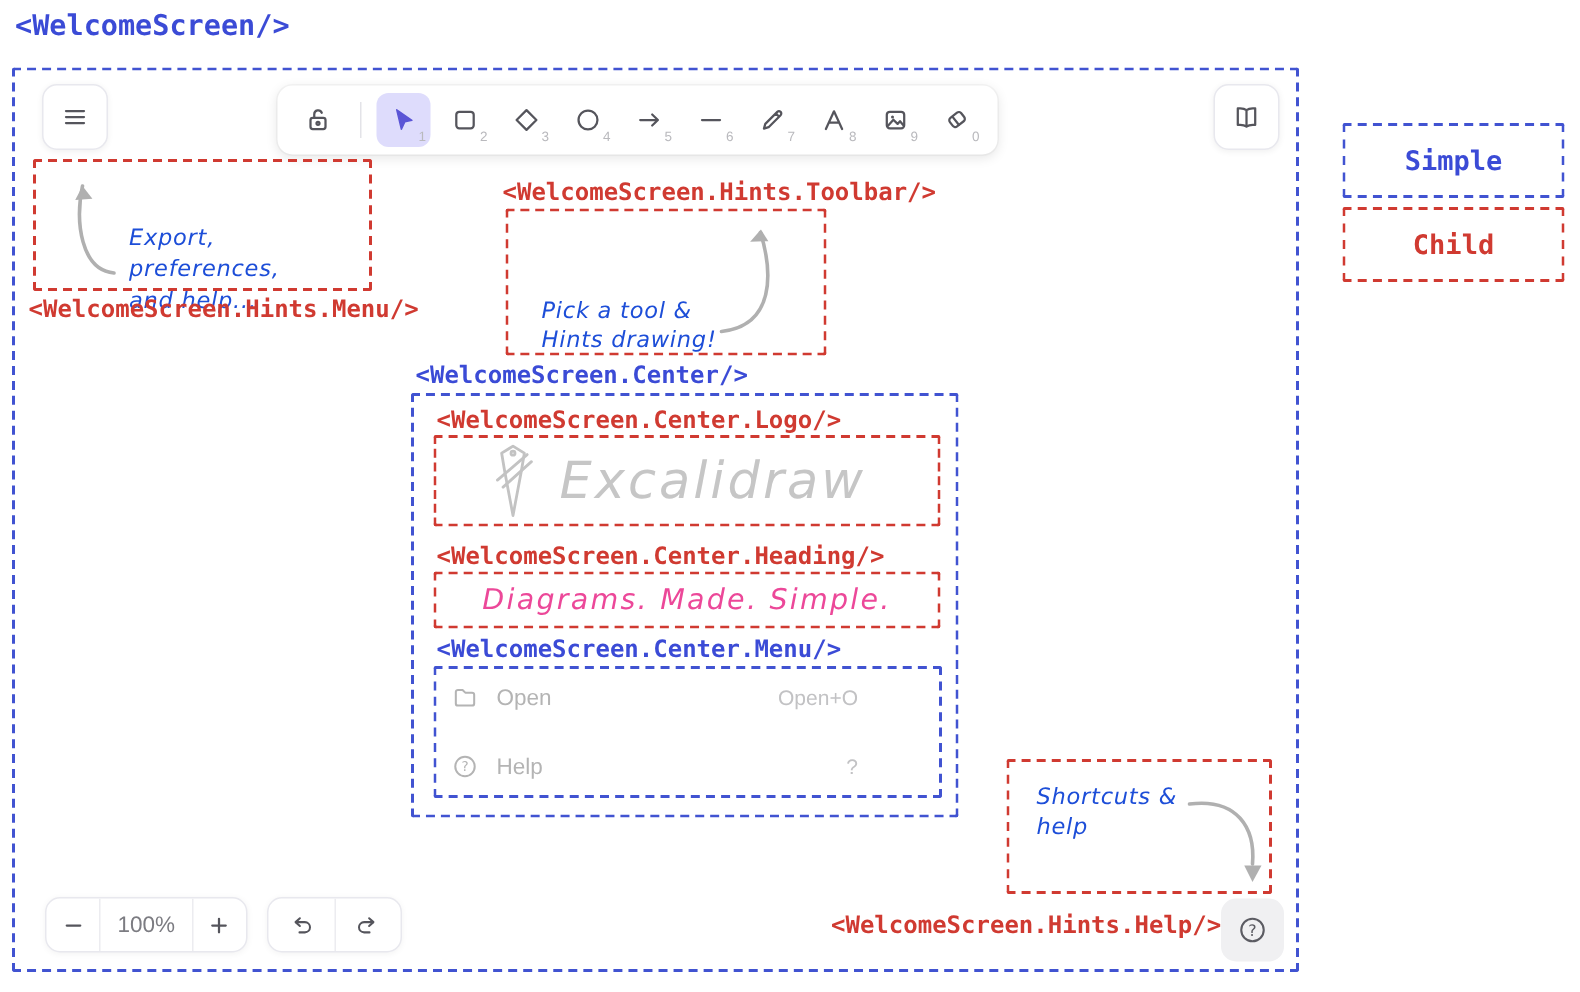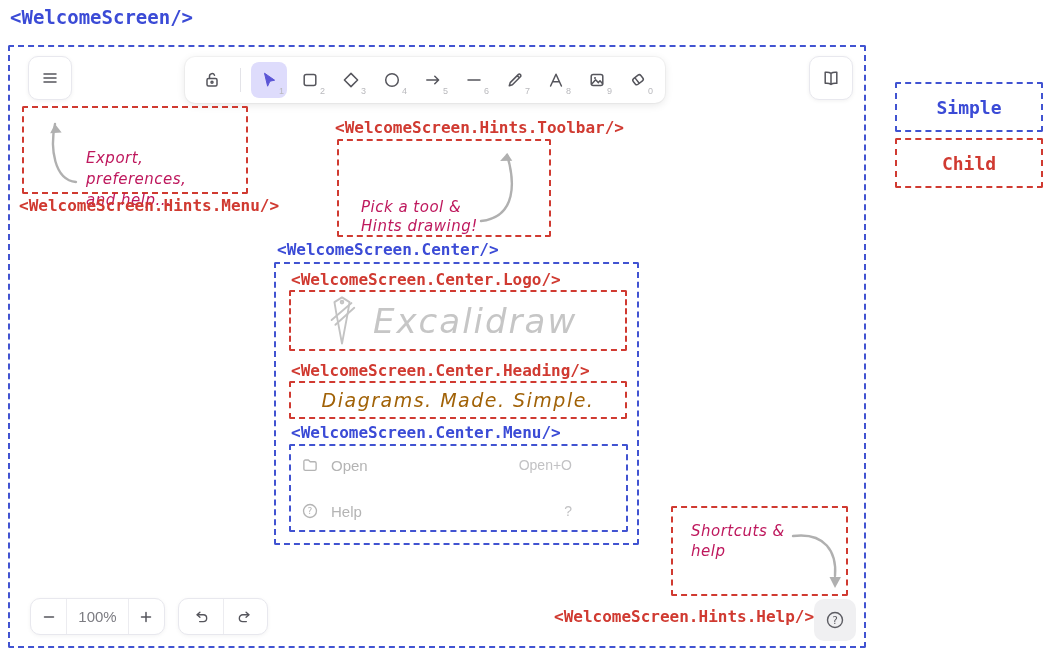--- a/index.html
+++ b/index.html
@@ -12,21 +12,21 @@
   .red-text { color:#d03a31; }
 
   .abs { position:absolute; }
 
   .wrapper-border { border:2px dashed #4153d1; border-radius:2px; }
   .child-border   { border:2px dashed #d03a31; border-radius:2px; }
 
   .annot-label { font-family:"DejaVu Sans Mono","Liberation Mono",monospace; font-size:16px; font-weight:bold; white-space:nowrap; }
   .root-label  { font-size:19px; }
 
-  .hand { font-family:"DejaVu Sans","Liberation Sans",sans-serif; font-style:italic; color:#be185d; letter-spacing:0.5px; }
+  .hand { font-family:"DejaVu Sans","Liberation Sans",sans-serif; font-style:italic; color:#1d4ed8; letter-spacing:0.5px; }
 
   
   .island-btn { background:#ffffff; border:1px solid #e8e8ee; border-radius:10px;
     box-shadow:0 1px 4px rgba(0,0,0,0.06); display:flex; align-items:center; justify-content:center; cursor:pointer; }
 
   
   .toolbar { background:#ffffff; border-radius:10px; box-shadow:0 0 0 1px rgba(0,0,0,0.03), 0 2px 8px rgba(0,0,0,0.10);
     display:flex; align-items:center; gap:5px; padding:5px 9px; }
   .tool-btn { position:relative; width:36px; height:36px; border-radius:8px; display:flex; align-items:center; justify-content:center; cursor:pointer; background:transparent; border:none; }
   .tool-btn.active { background:#dedcfc; }
@@ -219,21 +219,21 @@
             <path d="M11 32 L31 14"></path>
           </g>
         </svg>
       </span>
       <span class="hand" style="font-size:34px; color:#c6c6c6; letter-spacing:2px;">Excalidraw</span>
     </div>
   </div>
 
   <div class="abs mono red-text annot-label" style="left:291px; top:361px;">&lt;WelcomeScreen.Center.Heading/&gt;</div>
   <div class="abs child-border" style="left:289px; top:381px; width:338px; height:38px; display:flex; align-items:center; justify-content:center;">
-    <span class="hand" style="font-size:19px; color:#a16207; letter-spacing:1.5px;">Diagrams. Made. Simple.</span>
+    <span class="hand" style="font-size:19px; color:#ec4899; letter-spacing:1.5px;">Diagrams. Made. Simple.</span>
   </div>
 
   <div class="abs mono blue-text annot-label" style="left:291px; top:423px;">&lt;WelcomeScreen.Center.Menu/&gt;</div>
   <div class="abs wrapper-border" style="left:289px; top:444px; width:339px; height:88px; display:flex; flex-direction:column; justify-content:space-between; padding:10px 0;">
     <div class="menu-row">
       <span>
         <svg class="ic" width="18" height="18" viewBox="0 0 20 20">
           <path d="M3.2 6 a1.6 1.6 0 0 1 1.6 -1.6 h3.4 l2 2 h5 a1.6 1.6 0 0 1 1.6 1.6 v6.4 a1.6 1.6 0 0 1 -1.6 1.6 h-10.4 a1.6 1.6 0 0 1 -1.6 -1.6 Z" fill="none" stroke="#b4b4b4" stroke-width="1.5" stroke-linejoin="round"></path>
         </svg>
       </span>

